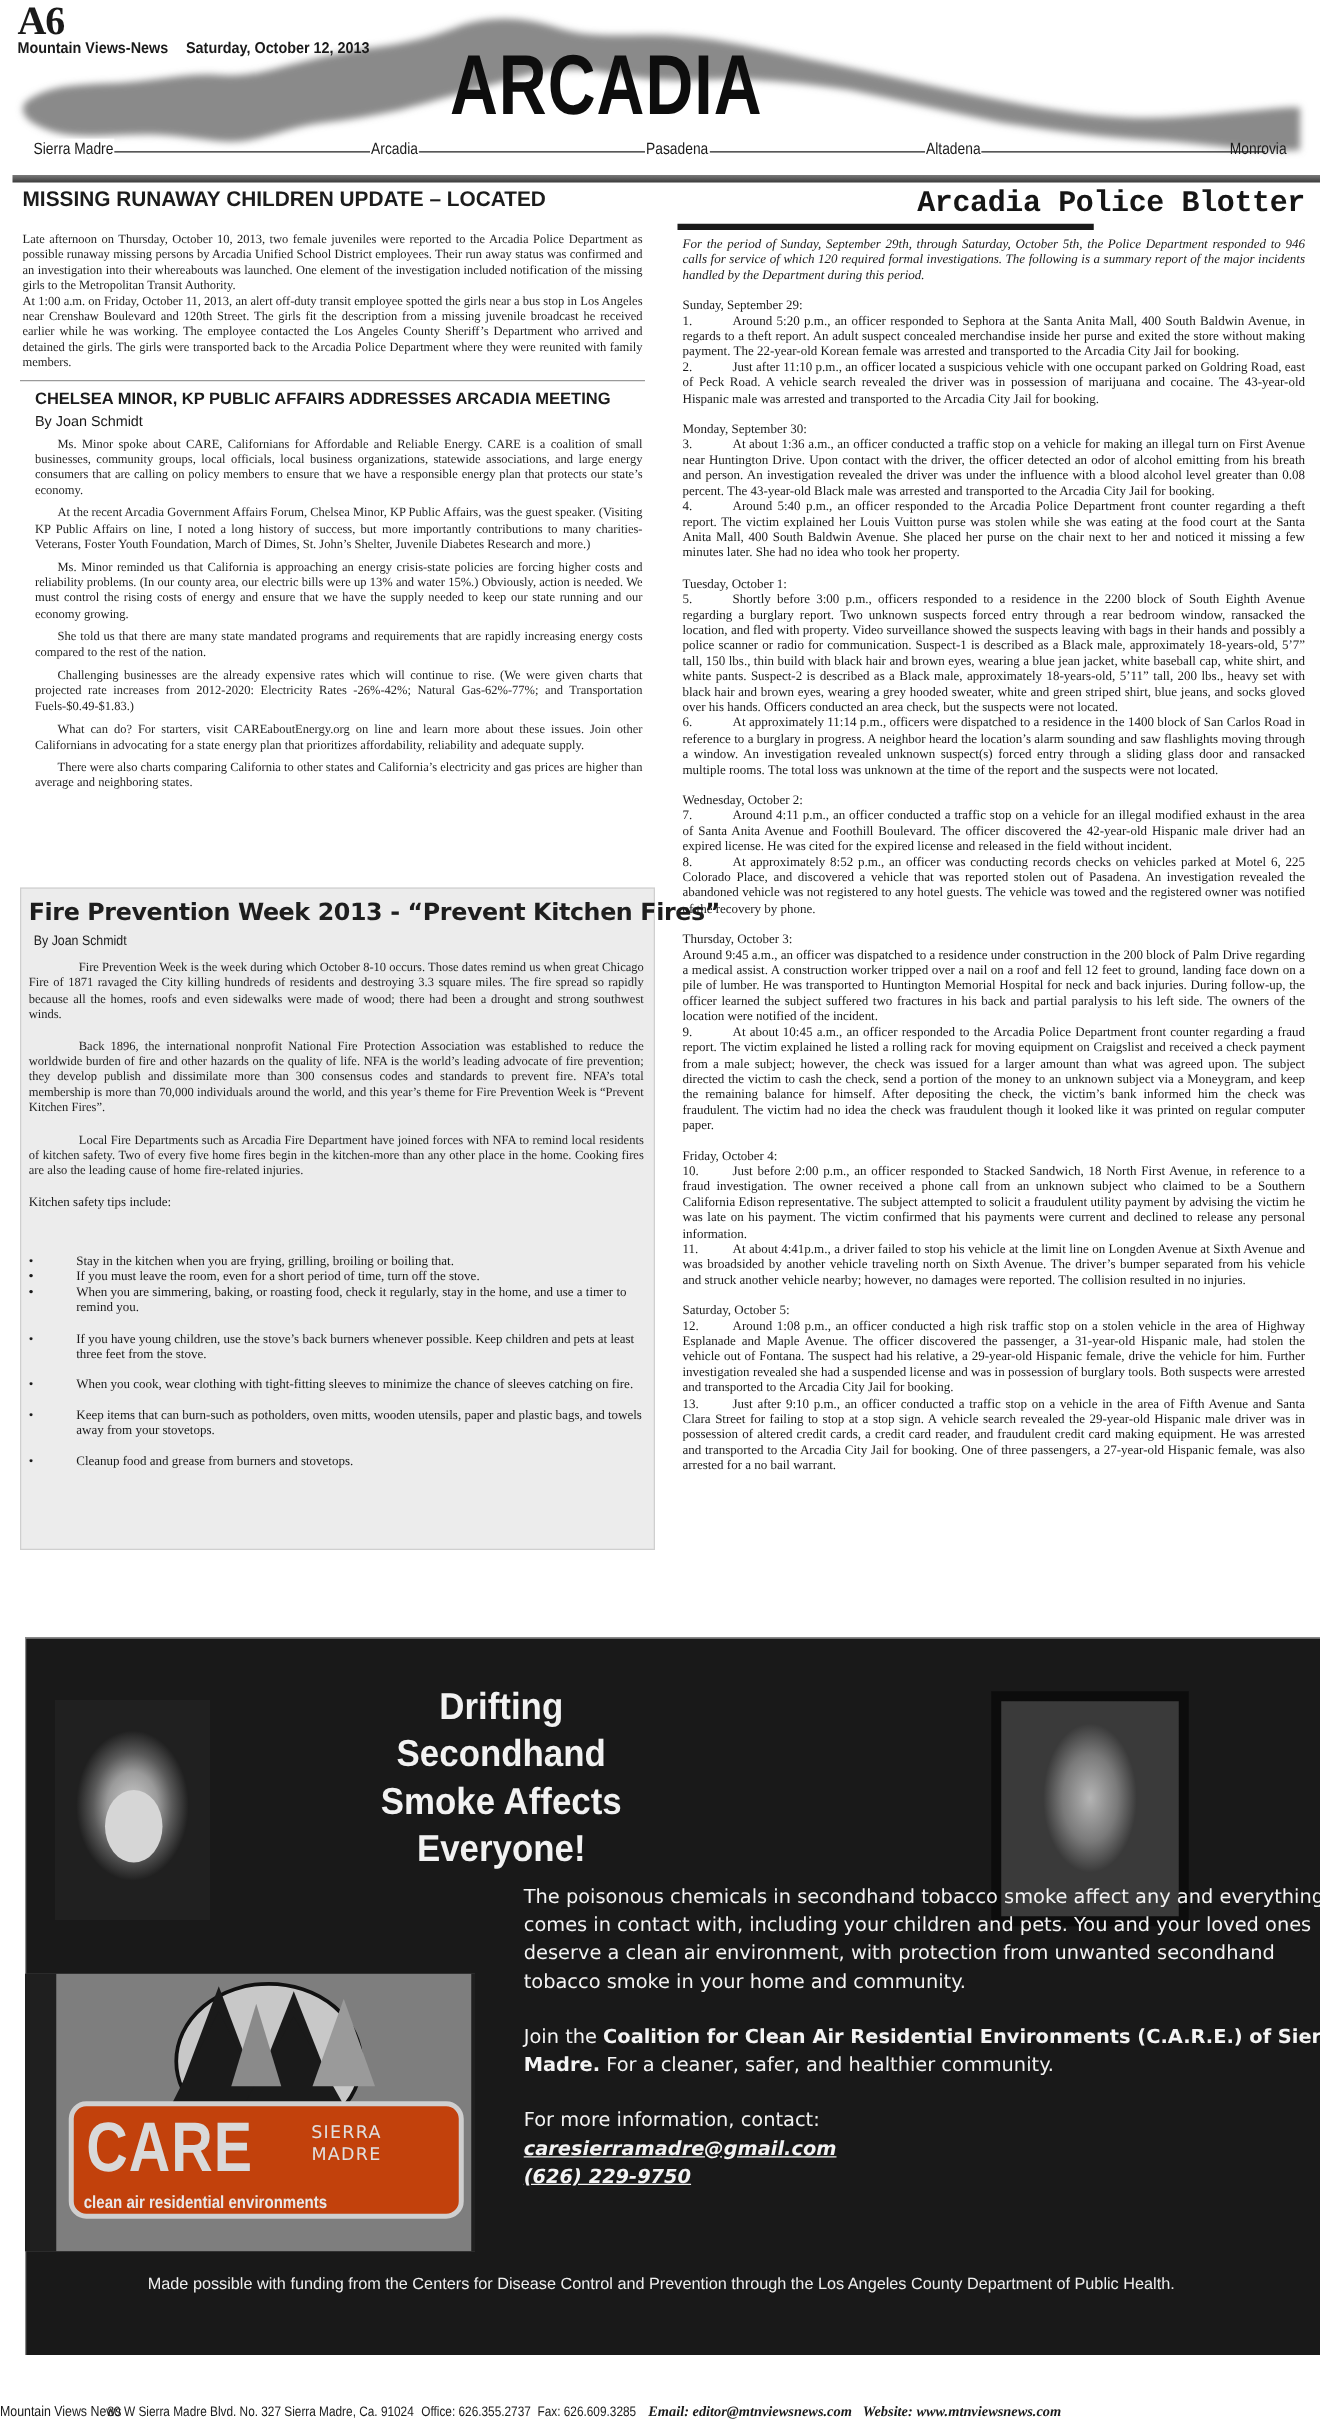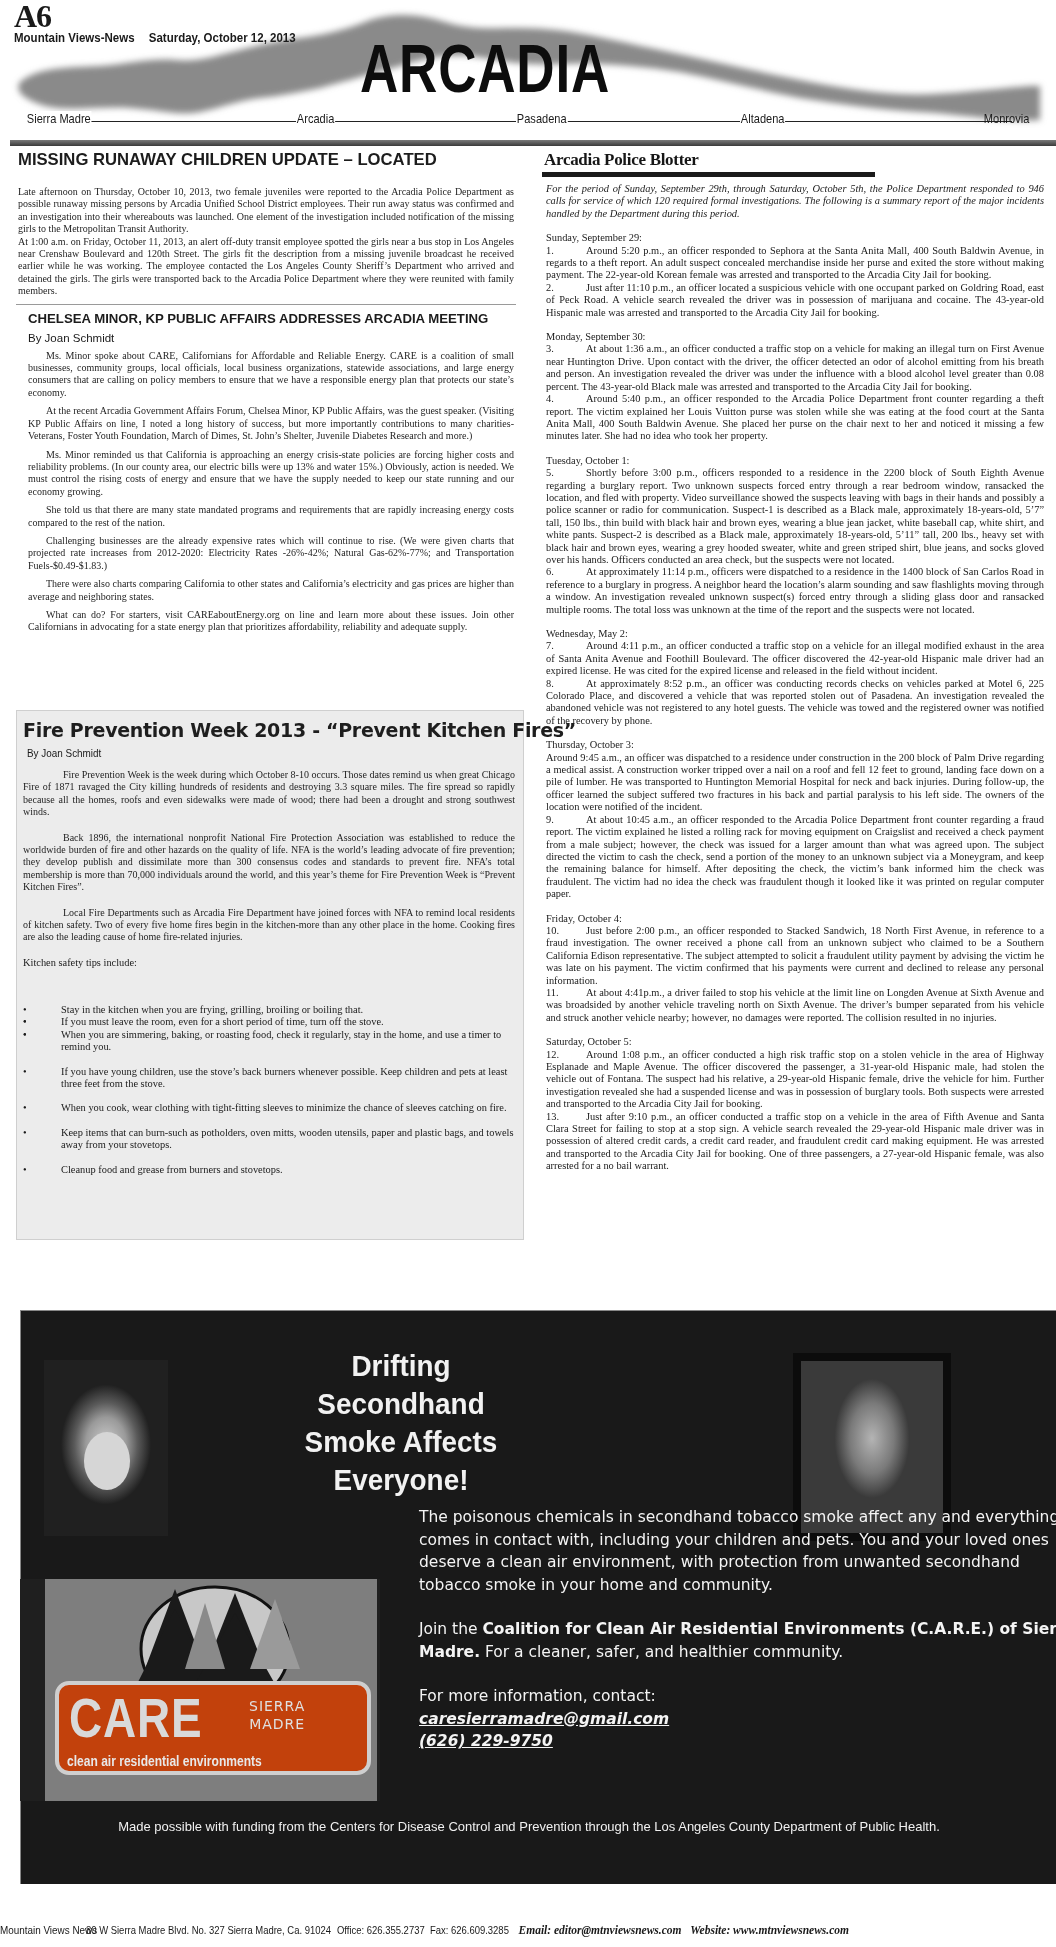--- a/index.html
+++ b/index.html
@@ -34,21 +34,21 @@
   .fire-byline { font-family: "Liberation Sans", sans-serif; font-size: 11px; margin: 6px 0 10px 4px; transform: scaleX(0.9); transform-origin: left; }
   .fire-box p.body { text-indent: 40px; margin-bottom: 13px; }
   .tips-intro { font-size: 10.4px; margin-top: 2px; }
   .tips { list-style: none; margin-top: 36px; }
   .tips li { position: relative; padding-left: 38px; font-size: 10.4px; line-height: 12.4px; margin-bottom: 12px; }
   .tips li .bullet { position: absolute; left: 0; top: 0; }
   .tips li.empty { height: 0; margin: -12px 0 12px; }
 
   
   .right-col { position: absolute; left: 546px; top: 148px; width: 498px; }
-  .h-blotter { font-family: Liberation Serif, serif; font-weight: bold; font-size: 17px; color: #161616; letter-spacing: -0.3px; margin-left: -2px; margin-top: 2px; }
+  .h-blotter { font-family: Liberation Mono, monospace; font-weight: bold; font-size: 24px; color: #161616; letter-spacing: -0.3px; margin-left: -2px; margin-top: 2px; text-align: right; }
   .blotter-bar { width: 333px; height: 5px; background: #1a1a1a; margin: 2px 0 6px -4px; }
   .blotter-intro { font-style: italic; font-size: 10.4px; line-height: 12.4px; text-align: justify; margin-bottom: 12px; }
   .day { font-size: 10.4px; line-height: 12.4px; }
   .day-group { margin-bottom: 12px; }
   .incident { font-size: 10.4px; line-height: 12.4px; text-align: justify; }
   .incident .num { display: inline-block; width: 40px; }
 
   
   .ad { position: absolute; left: 20px; top: 1310px; width: 1036px; height: 574px; background: #191919; border-top: 1px solid #888; border-left: 1px solid #888; color: #f2f2f2; font-family: "Liberation Sans", sans-serif; }
   .ad-headline { position: absolute; left: 260px; top: 36px; width: 240px; text-align: center; font-family: "Liberation Sans", sans-serif; font-weight: bold; font-size: 30px; line-height: 38px; transform: scaleX(0.93); transform-origin: center; }
@@ -114,22 +114,22 @@
   <div class="rule-thin"></div>
   <article>
     <h2 class="h-chelsea">CHELSEA MINOR, KP PUBLIC AFFAIRS ADDRESSES ARCADIA MEETING</h2>
     <div class="byline">By Joan Schmidt</div>
     <div class="chelsea-body">
       <p class="body">Ms. Minor spoke about CARE, Californians for Affordable and Reliable Energy. CARE is a coalition of small businesses, community groups, local officials, local business organizations, statewide associations, and large energy consumers that are calling on policy members to ensure that we have a responsible energy plan that protects our state’s economy.</p>
       <p class="body">At the recent Arcadia Government Affairs Forum, Chelsea Minor, KP Public Affairs, was the guest speaker. (Visiting KP Public Affairs on line, I noted a long history of success, but more importantly contributions to many charities- Veterans, Foster Youth Foundation, March of Dimes, St. John’s Shelter, Juvenile Diabetes Research and more.)</p>
       <p class="body">Ms. Minor reminded us that California is approaching an energy crisis-state policies are forcing higher costs and reliability problems. (In our county area, our electric bills were up 13% and water 15%.) Obviously, action is needed. We must control the rising costs of energy and ensure that we have the supply needed to keep our state running and our economy growing.</p>
       <p class="body">She told us that there are many state mandated programs and requirements that are rapidly increasing energy costs compared to the rest of the nation.</p>
       <p class="body">Challenging businesses are the already expensive rates which will continue to rise. (We were given charts that projected rate increases from 2012-2020: Electricity Rates -26%-42%; Natural Gas-62%-77%; and Transportation Fuels-$0.49-$1.83.)</p>
+      <p class="body">What can do? For starters, visit CAREaboutEnergy.org on line and learn more about these issues. Join other Californians in advocating for a state energy plan that prioritizes affordability, reliability and adequate supply.</p>
       <p class="body">There were also charts comparing California to other states and California’s electricity and gas prices are higher than average and neighboring states.</p>
-      <p class="body">What can do? For starters, visit CAREaboutEnergy.org on line and learn more about these issues. Join other Californians in advocating for a state energy plan that prioritizes affordability, reliability and adequate supply.</p>
     </div>
   </article>
 </section>
 
 <article class="fire-box">
   <h2 class="h-fire">Fire Prevention Week 2013 - “Prevent Kitchen Fires”</h2>
   <div class="fire-byline">By Joan Schmidt</div>
   <p class="body">Fire Prevention Week is the week during which October 8-10 occurs. Those dates remind us when great Chicago Fire of 1871 ravaged the City killing hundreds of residents and destroying 3.3 square miles. The fire spread so rapidly because all the homes, roofs and even sidewalks were made of wood; there had been a drought and strong southwest winds.</p>
   <p class="body">Back 1896, the international nonprofit National Fire Protection Association was established to reduce the worldwide burden of fire and other hazards on the quality of life. NFA is the world’s leading advocate of fire prevention; they develop publish and dissimilate more than 300 consensus codes and standards to prevent fire. NFA’s total membership is more than 70,000 individuals around the world, and this year’s theme for Fire Prevention Week is “Prevent Kitchen Fires”.</p>
   <p class="body">Local Fire Departments such as Arcadia Fire Department have joined forces with NFA to remind local residents of kitchen safety. Two of every five home fires begin in the kitchen-more than any other place in the home. Cooking fires are also the leading cause of home fire-related injuries.</p>
@@ -168,21 +168,21 @@
     <div class="incident"><span class="num">4.</span><span>Around 5:40 p.m., an officer responded to the Arcadia Police Department front counter regarding a theft report. The victim explained her Louis Vuitton purse was stolen while she was eating at the food court at the Santa Anita Mall, 400 South Baldwin Avenue. She placed her purse on the chair next to her and noticed it missing a few minutes later. She had no idea who took her property.</span></div>
   </div>
 
   <div class="day-group">
     <div class="day">Tuesday, October 1:</div>
     <div class="incident"><span class="num">5.</span><span>Shortly before 3:00 p.m., officers responded to a residence in the 2200 block of South Eighth Avenue regarding a burglary report. Two unknown suspects forced entry through a rear bedroom window, ransacked the location, and fled with property. Video surveillance showed the suspects leaving with bags in their hands and possibly a police scanner or radio for communication. Suspect-1 is described as a Black male, approximately 18-years-old, 5’7” tall, 150 lbs., thin build with black hair and brown eyes, wearing a blue jean jacket, white baseball cap, white shirt, and white pants. Suspect-2 is described as a Black male, approximately 18-years-old, 5’11” tall, 200 lbs., heavy set with black hair and brown eyes, wearing a grey hooded sweater, white and green striped shirt, blue jeans, and socks gloved over his hands. Officers conducted an area check, but the suspects were not located.</span></div>
     <div class="incident"><span class="num">6.</span><span>At approximately 11:14 p.m., officers were dispatched to a residence in the 1400 block of San Carlos Road in reference to a burglary in progress. A neighbor heard the location’s alarm sounding and saw flashlights moving through a window. An investigation revealed unknown suspect(s) forced entry through a sliding glass door and ransacked multiple rooms. The total loss was unknown at the time of the report and the suspects were not located.</span></div>
   </div>
 
   <div class="day-group">
-    <div class="day">Wednesday, May 2:</div>
+    <div class="day">Wednesday, October 2:</div>
     <div class="incident"><span class="num">7.</span><span>Around 4:11 p.m., an officer conducted a traffic stop on a vehicle for an illegal modified exhaust in the area of Santa Anita Avenue and Foothill Boulevard. The officer discovered the 42-year-old Hispanic male driver had an expired license. He was cited for the expired license and released in the field without incident.</span></div>
     <div class="incident"><span class="num">8.</span><span>At approximately 8:52 p.m., an officer was conducting records checks on vehicles parked at Motel 6, 225 Colorado Place, and discovered a vehicle that was reported stolen out of Pasadena. An investigation revealed the abandoned vehicle was not registered to any hotel guests. The vehicle was towed and the registered owner was notified of the recovery by phone.</span></div>
   </div>
 
   <div class="day-group">
     <div class="day">Thursday, October 3:</div>
     <div class="incident"><span> Around 9:45 a.m., an officer was dispatched to a residence under construction in the 200 block of Palm Drive regarding a medical assist. A construction worker tripped over a nail on a roof and fell 12 feet to ground, landing face down on a pile of lumber. He was transported to Huntington Memorial Hospital for neck and back injuries. During follow-up, the officer learned the subject suffered two fractures in his back and partial paralysis to his left side. The owners of the location were notified of the incident.</span></div>
     <div class="incident"><span class="num">9.</span><span>At about 10:45 a.m., an officer responded to the Arcadia Police Department front counter regarding a fraud report. The victim explained he listed a rolling rack for moving equipment on Craigslist and received a check payment from a male subject; however, the check was issued for a larger amount than what was agreed upon. The subject directed the victim to cash the check, send a portion of the money to an unknown subject via a Moneygram, and keep the remaining balance for himself. After depositing the check, the victim’s bank informed him the check was fraudulent. The victim had no idea the check was fraudulent though it looked like it was printed on regular computer paper.</span></div>
   </div>
 

